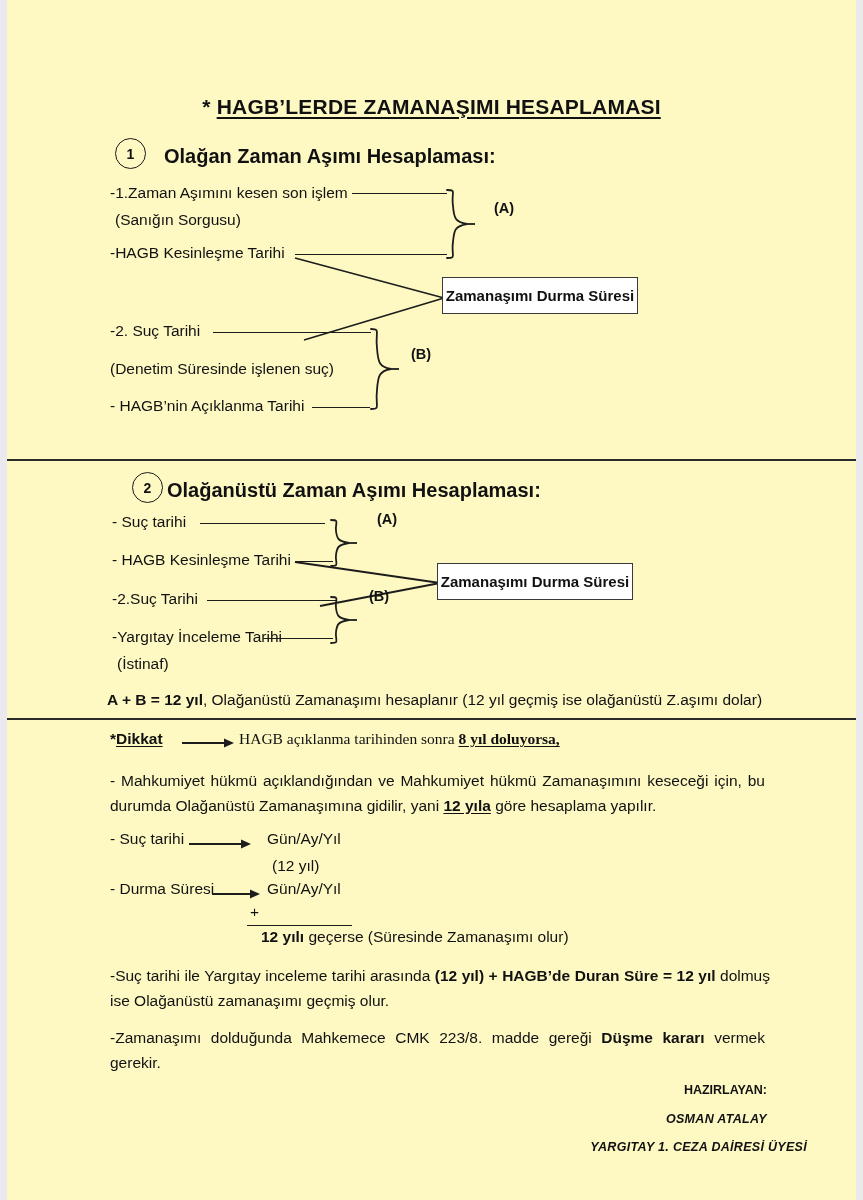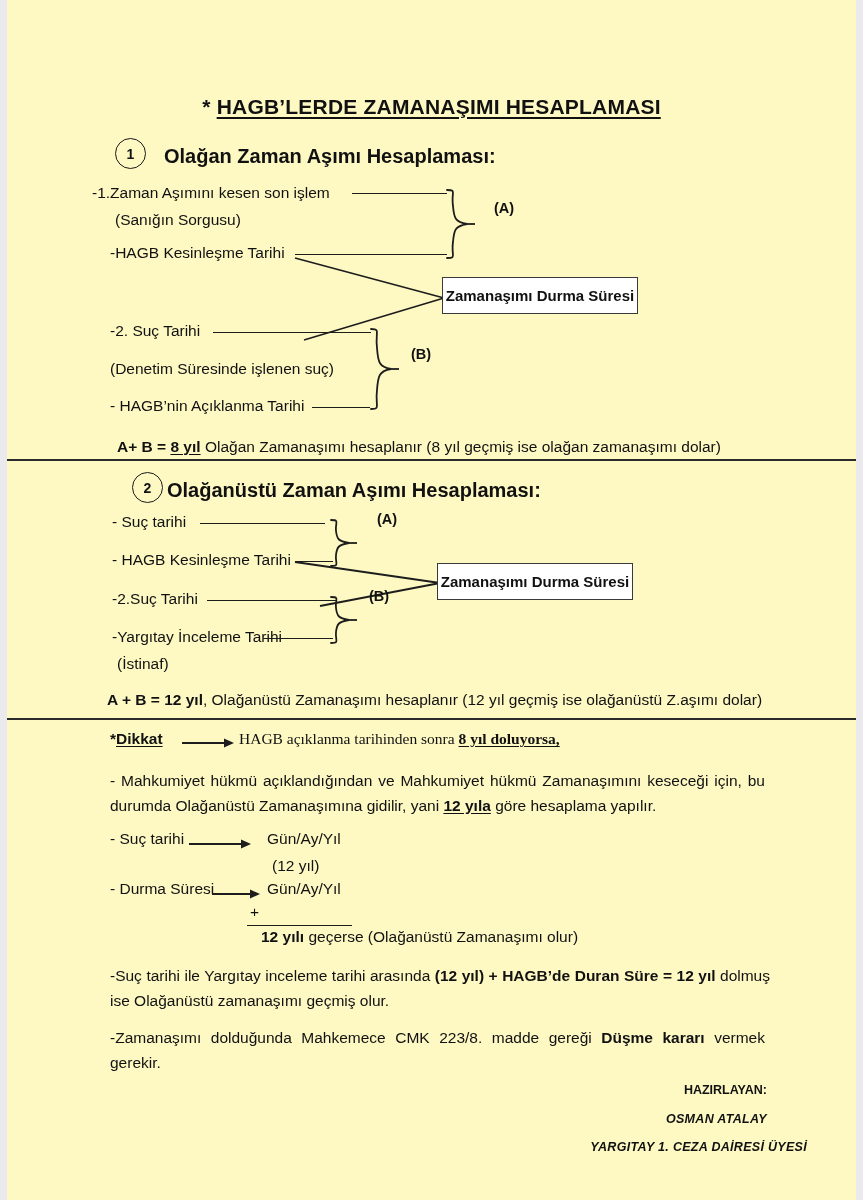--- a/index.html
+++ b/index.html
@@ -129,21 +129,21 @@
   <div class="abs doc-title">
     <span class="star">*</span>
     <span class="ul">HAGB’LERDE ZAMANAŞIMI HESAPLAMASI</span>
   </div>
 
   <div class="abs circle-num" style="left:108px; top:138px;">
     <span>1</span>
   </div>
   <div class="abs sec-head" style="left:157px; top:145px;">Olağan Zaman Aşımı Hesaplaması:</div>
 
-  <div class="abs row-text" style="left:85px; top:184px;">-1.Zaman Aşımını kesen son işlem</div>
+  <div class="abs row-text" style="left:103px; top:184px;">-1.Zaman Aşımını kesen son işlem</div>
   <div class="abs lead" style="left:345px; top:193px; width:95px;"></div>
 
   <div class="abs row-text" style="left:108px; top:211px;">(Sanığın Sorgusu)</div>
 
   <div class="abs row-text" style="left:103px; top:244px;">-HAGB Kesinleşme Tarihi</div>
   <div class="abs lead" style="left:288px; top:254px; width:152px;"></div>
 
   <div class="abs brace" style="left:438px; top:188px;">
     <svg width="32" height="72" viewBox="0 0 32 72">
       <path d="M2 2 C12 2, 6 4, 8 18 C9 30, 10 34, 22 36 C10 38, 9 42, 8 54 C6 68, 12 70, 2 70" fill="none" stroke="#1d1d1d" stroke-width="1.8" stroke-linecap="round"></path>
@@ -170,23 +170,20 @@
   <div class="abs lead" style="left:305px; top:407px; width:58px;"></div>
 
   <div class="abs brace" style="left:362px; top:327px;">
     <svg width="32" height="84" viewBox="0 0 32 84">
       <path d="M2 2 C12 2, 6 5, 8 21 C9 35, 10 40, 22 42 C10 44, 9 49, 8 63 C6 79, 12 82, 2 82" fill="none" stroke="#1d1d1d" stroke-width="1.8" stroke-linecap="round"></path>
       <line x1="22" y1="42" x2="30" y2="42" stroke="#1d1d1d" stroke-width="1.8"></line>
     </svg>
   </div>
   <div class="abs grp-label" style="left:404px; top:346px;">(B)</div>
 
-  <div class="abs summary" style="left:110px; top:438px;">
-    <b>A+ B  = </b><b class="u">8 yıl</b><span> Olağan Zamanaşımı hesaplanır (8 yıl geçmiş ise olağan zamanaşımı dolar)</span>
-  </div>
 
   <div class="abs hrule" style="top:459px;"></div>
 
   <div class="abs circle-num" style="left:125px; top:472px;">
     <span>2</span>
   </div>
   <div class="abs sec-head" style="left:160px; top:479px;">Olağanüstü Zaman Aşımı Hesaplaması:</div>
 
   <div class="abs row-text" style="left:105px; top:513px;">- Suç tarihi</div>
   <div class="abs lead" style="left:193px; top:523px; width:125px;"></div>
@@ -267,21 +264,21 @@
       <line x1="0" y1="6" x2="38" y2="6" stroke="#1d1d1d" stroke-width="1.8"></line>
       <polygon points="38,1.5 48,6 38,10.5" fill="#1d1d1d"></polygon>
     </svg>
   </div>
   <div class="abs calc-text" style="left:260px; top:880px;">Gün/Ay/Yıl</div>
 
   <div class="abs calc-text" style="left:243px; top:903px;">+</div>
   <div class="abs plus-rule" style="left:240px; top:925px; width:105px;"></div>
 
   <div class="abs calc-text" style="left:254px; top:928px;">
-    <b>12 yılı</b><span> geçerse (Olağanüstü Zamanaşımı olur)</span>
+    <b>12 yılı</b><span> geçerse (Süresinde Zamanaşımı olur)</span>
   </div>
 
   <div class="abs para" style="left:103px; top:963px; width:660px;">
     <span>-Suç tarihi ile Yargıtay inceleme tarihi arasında </span><b>(12 yıl) + HAGB’de Duran Süre = 12 yıl</b><span> dolmuş ise  Olağanüstü zamanaşımı geçmiş olur.</span>
   </div>
 
   <div class="abs para" style="left:103px; top:1025px; width:655px;">
     <span>-Zamanaşımı dolduğunda Mahkemece CMK 223/8. madde gereği </span><b>Düşme kararı</b><span> vermek gerekir.</span>
   </div>
 

